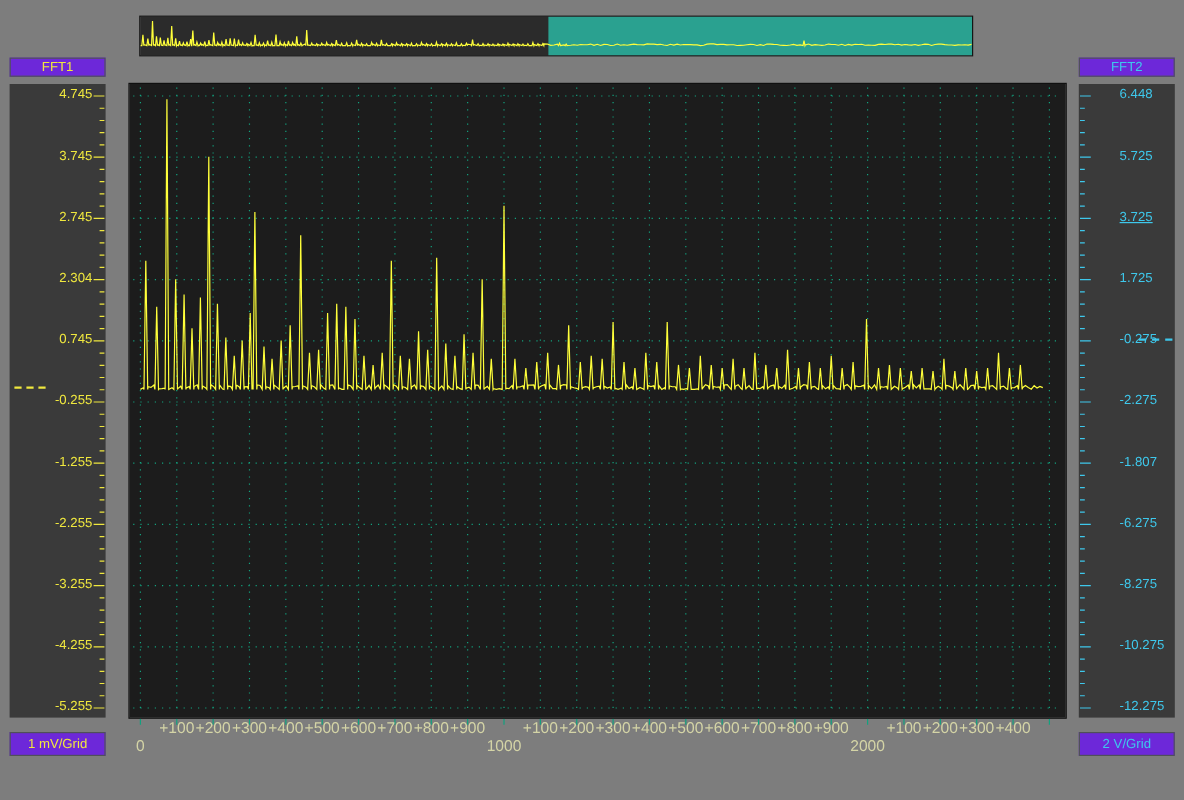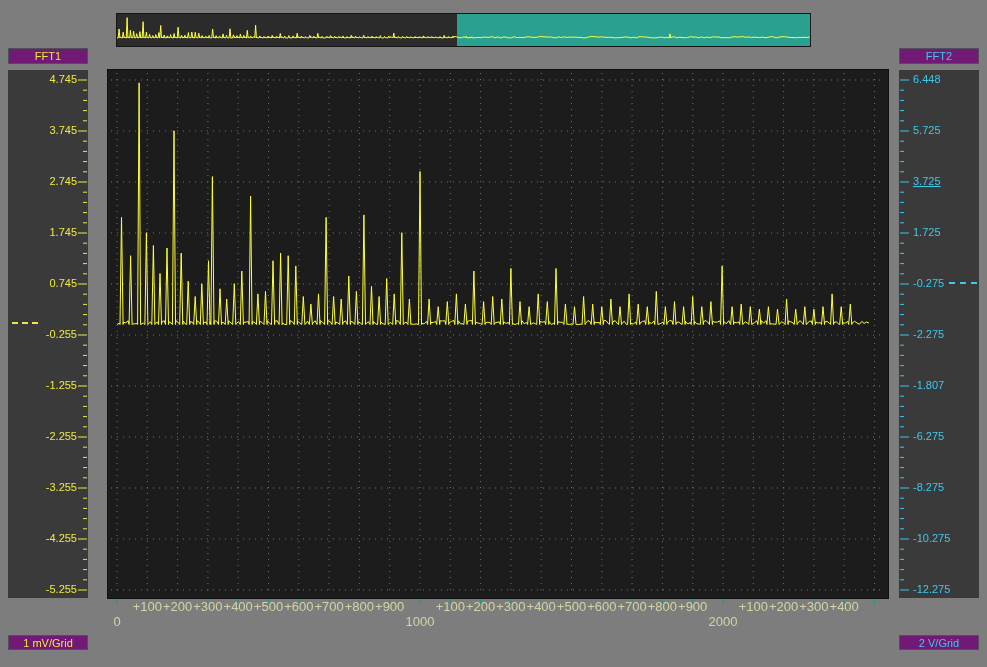--- a/index.html
+++ b/index.html
@@ -7,28 +7,28 @@
     position:relative;width:987px;height:667px;background:#7d7d7d;
     font-family:"Liberation Sans","DejaVu Sans",sans-serif;overflow:hidden;
   }
   .minimap{
     position:absolute;left:117px;top:14px;width:693px;height:32px;
     background:#2b2b2b;outline:1px solid #151515;
   }
   .mm-selection{position:absolute;top:0;height:100%;}
   .minimap svg{position:absolute;left:0;top:0;}
   .titlebox{
-    position:absolute;height:16px;background:#701a75;border:1px solid #50505a;
+    position:absolute;height:16px;background:#6d28d9;border:1px solid #50505a;
     display:flex;align-items:center;justify-content:center;
     font-size:11px;box-sizing:border-box;text-align:center;
   }
-  .footerbox{height:15px;margin-top:25px;}
+  .footerbox{height:20px;}
   .ruler{position:absolute;top:70px;width:80px;height:528px;background:#3a3a3a;}
   .ruler svg{position:absolute;left:0;top:0;}
-  .rlabel{position:absolute;font-size:11px;line-height:13px;white-space:nowrap;}
+  .rlabel{position:absolute;font-size:11px;line-height:13px;white-space:nowrap;margin-left:20px;}
   .marker{position:absolute;height:0;border-top:2px dashed #ff0;}
   .plot{
     position:absolute;left:108px;top:70px;width:780px;height:528px;
     background:#1c1c1c;outline:1px solid #101010;
   }
   .plot svg{position:absolute;left:0;top:0;}
   .xticks{position:absolute;left:108px;top:599px;}
   .xlab{
     position:absolute;font-size:13px;transform:translateX(-50%);
     white-space:nowrap;line-height:12px;
@@ -101,21 +101,21 @@
         <line x1="75" y1="479.2" x2="79" y2="479.2" stroke="#f0e83e"></line>
         <line x1="75" y1="489.4" x2="79" y2="489.4" stroke="#f0e83e"></line>
         <line x1="75" y1="499.6" x2="79" y2="499.6" stroke="#f0e83e"></line>
         <line x1="75" y1="509.8" x2="79" y2="509.8" stroke="#f0e83e"></line>
         <line x1="70" y1="520" x2="79" y2="520" stroke="#f0e83e"></line>
       </svg>
     <div class="marker" id="marker-left" style="left: 4px; top: 252px; width: 26px; border-top-color: rgb(240, 232, 62);"></div>
   <span class="rlabel" style="top: 3px; color: rgb(240, 232, 62); right: 11px;">4.745</span>
       <span class="rlabel" style="top: 54px; color: rgb(240, 232, 62); right: 11px;">3.745</span>
       <span class="rlabel" style="top: 105px; color: rgb(240, 232, 62); right: 11px;">2.745</span>
-      <span class="rlabel" style="top: 156px; color: rgb(240, 232, 62); right: 11px;">1.745</span>
+      <span class="rlabel" style="top: 156px; color: rgb(240, 232, 62); right: 11px;">2.304</span>
       <span class="rlabel" style="top: 207px; color: rgb(240, 232, 62); right: 11px;">0.745</span>
       <span class="rlabel" style="top: 258px; color: rgb(240, 232, 62); right: 11px;">-0.255</span>
       <span class="rlabel" style="top: 309px; color: rgb(240, 232, 62); right: 11px;">-1.255</span>
       <span class="rlabel" style="top: 360px; color: rgb(240, 232, 62); right: 11px;">-2.255</span>
       <span class="rlabel" style="top: 411px; color: rgb(240, 232, 62); right: 11px;">-3.255</span>
       <span class="rlabel" style="top: 462px; color: rgb(240, 232, 62); right: 11px;">-4.255</span>
       <span class="rlabel" style="top: 513px; color: rgb(240, 232, 62); right: 11px;">-5.255</span>
     </div>
 
   <div class="titlebox footerbox" style="left:8px;top:610px;width:80px;">

